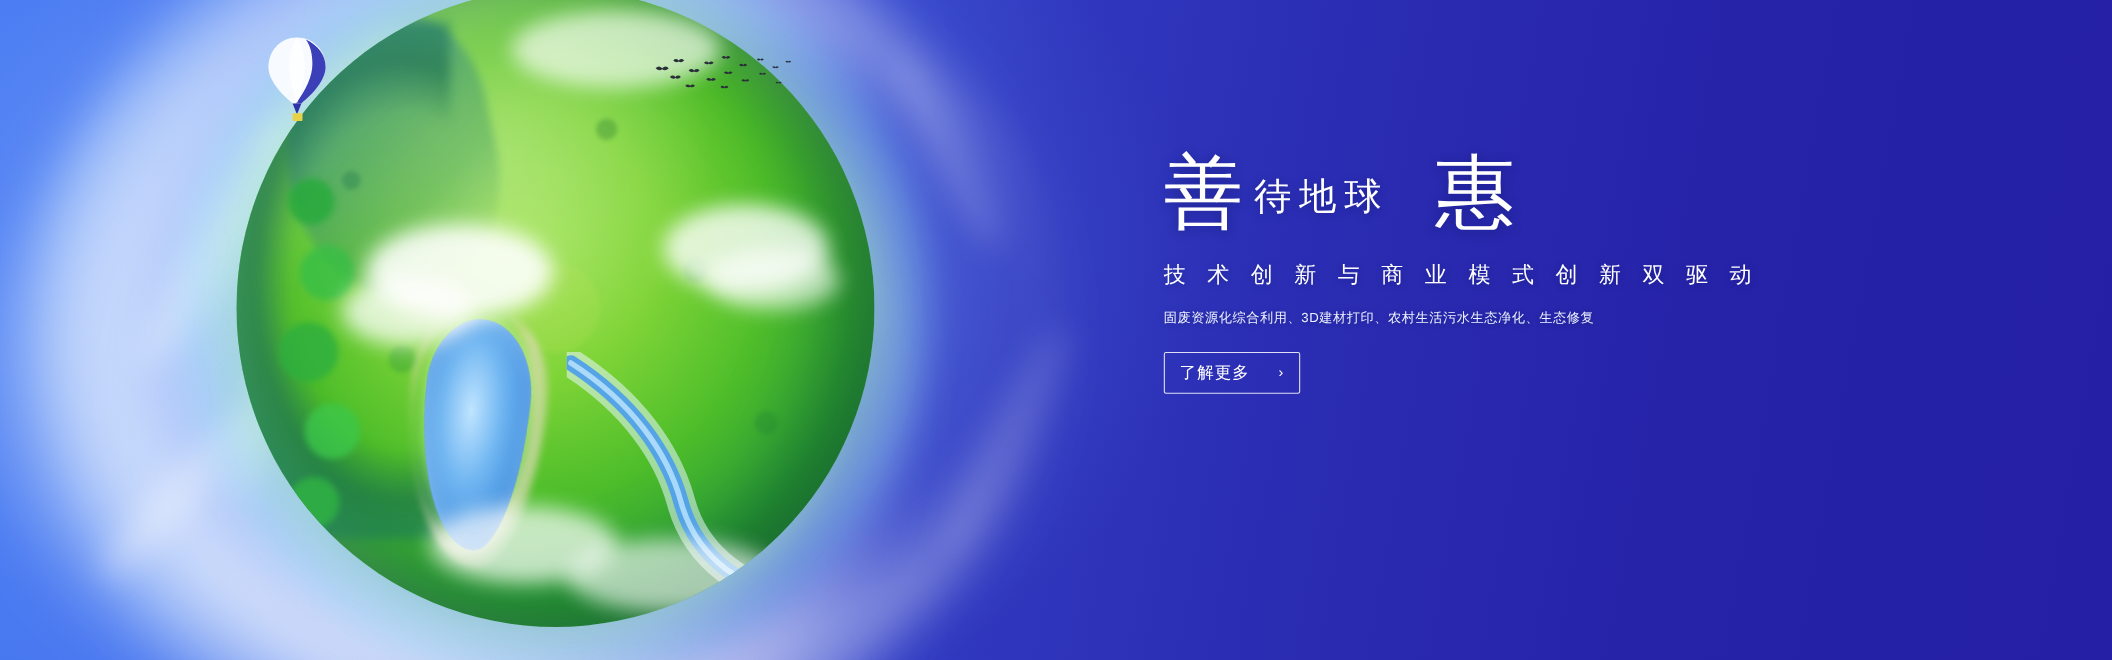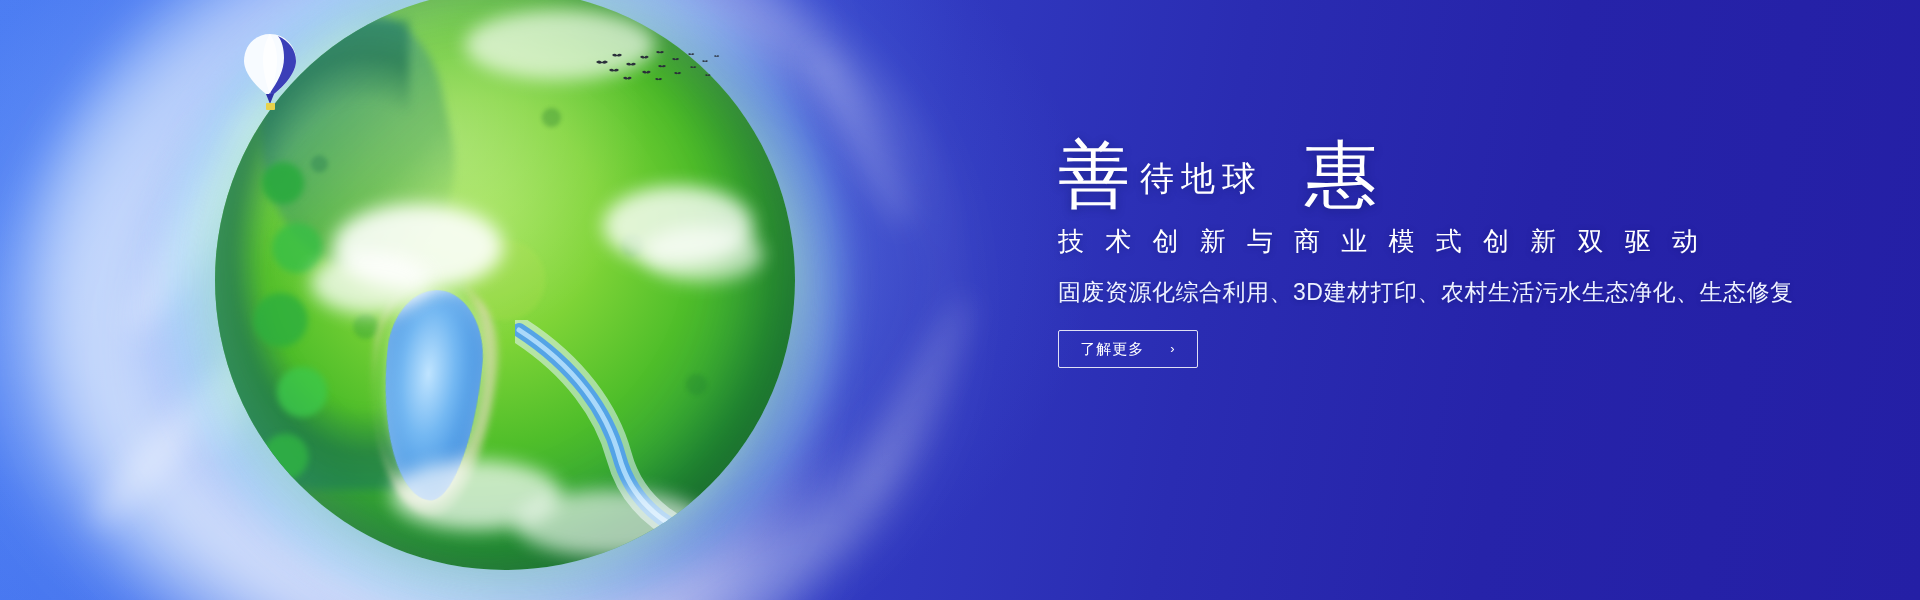--- a/index.html
+++ b/index.html
@@ -265,52 +265,52 @@
     font-family: "DejaVu Serif", "Liberation Serif", serif;
     font-size: 72px;
     line-height: 1;
     font-weight: 400;
     letter-spacing: 0;
     text-shadow: 0 2px 10px rgba(10,20,90,0.45);
     position: relative;
     top: 6px;
   }
   .hl-small {
-    font-family: Liberation Serif, serif;
+    font-family: Liberation Sans, sans-serif;
     font-size: 34px;
     line-height: 1;
     font-weight: 400;
     letter-spacing: 7px;
     margin-left: 10px;
     padding-bottom: 8px;
     text-shadow: 0 2px 8px rgba(10,20,90,0.40);
   }
   .subhead {
-    margin-top: 20px;
-    font-size: 26px;
+    margin-top: 32px;
+    font-size: 20px;
     letter-spacing: 7px;
     color: #ffffff;
     white-space: nowrap;
     text-shadow: 0 1px 6px rgba(10,20,90,0.35);
   }
   .desc {
     margin-top: 18px;
-    font-size: 23px;
+    font-size: 12px;
     letter-spacing: 0.5px;
     color: #eef2ff;
     white-space: nowrap;
     text-shadow: 0 1px 5px rgba(10,20,90,0.35);
   }
   .cta {
     margin-top: 22px;
     display: inline-flex;
     align-items: center;
     justify-content: center;
     gap: 26px;
-    width: 140px;
+    width: 124px;
     height: 38px;
     border: 1px solid rgba(255,255,255,0.85);
     border-radius: 2px;
     color: #ffffff;
     font-size: 15px;
     letter-spacing: 1px;
     background: transparent;
     cursor: pointer;
     box-sizing: border-box;
   }

